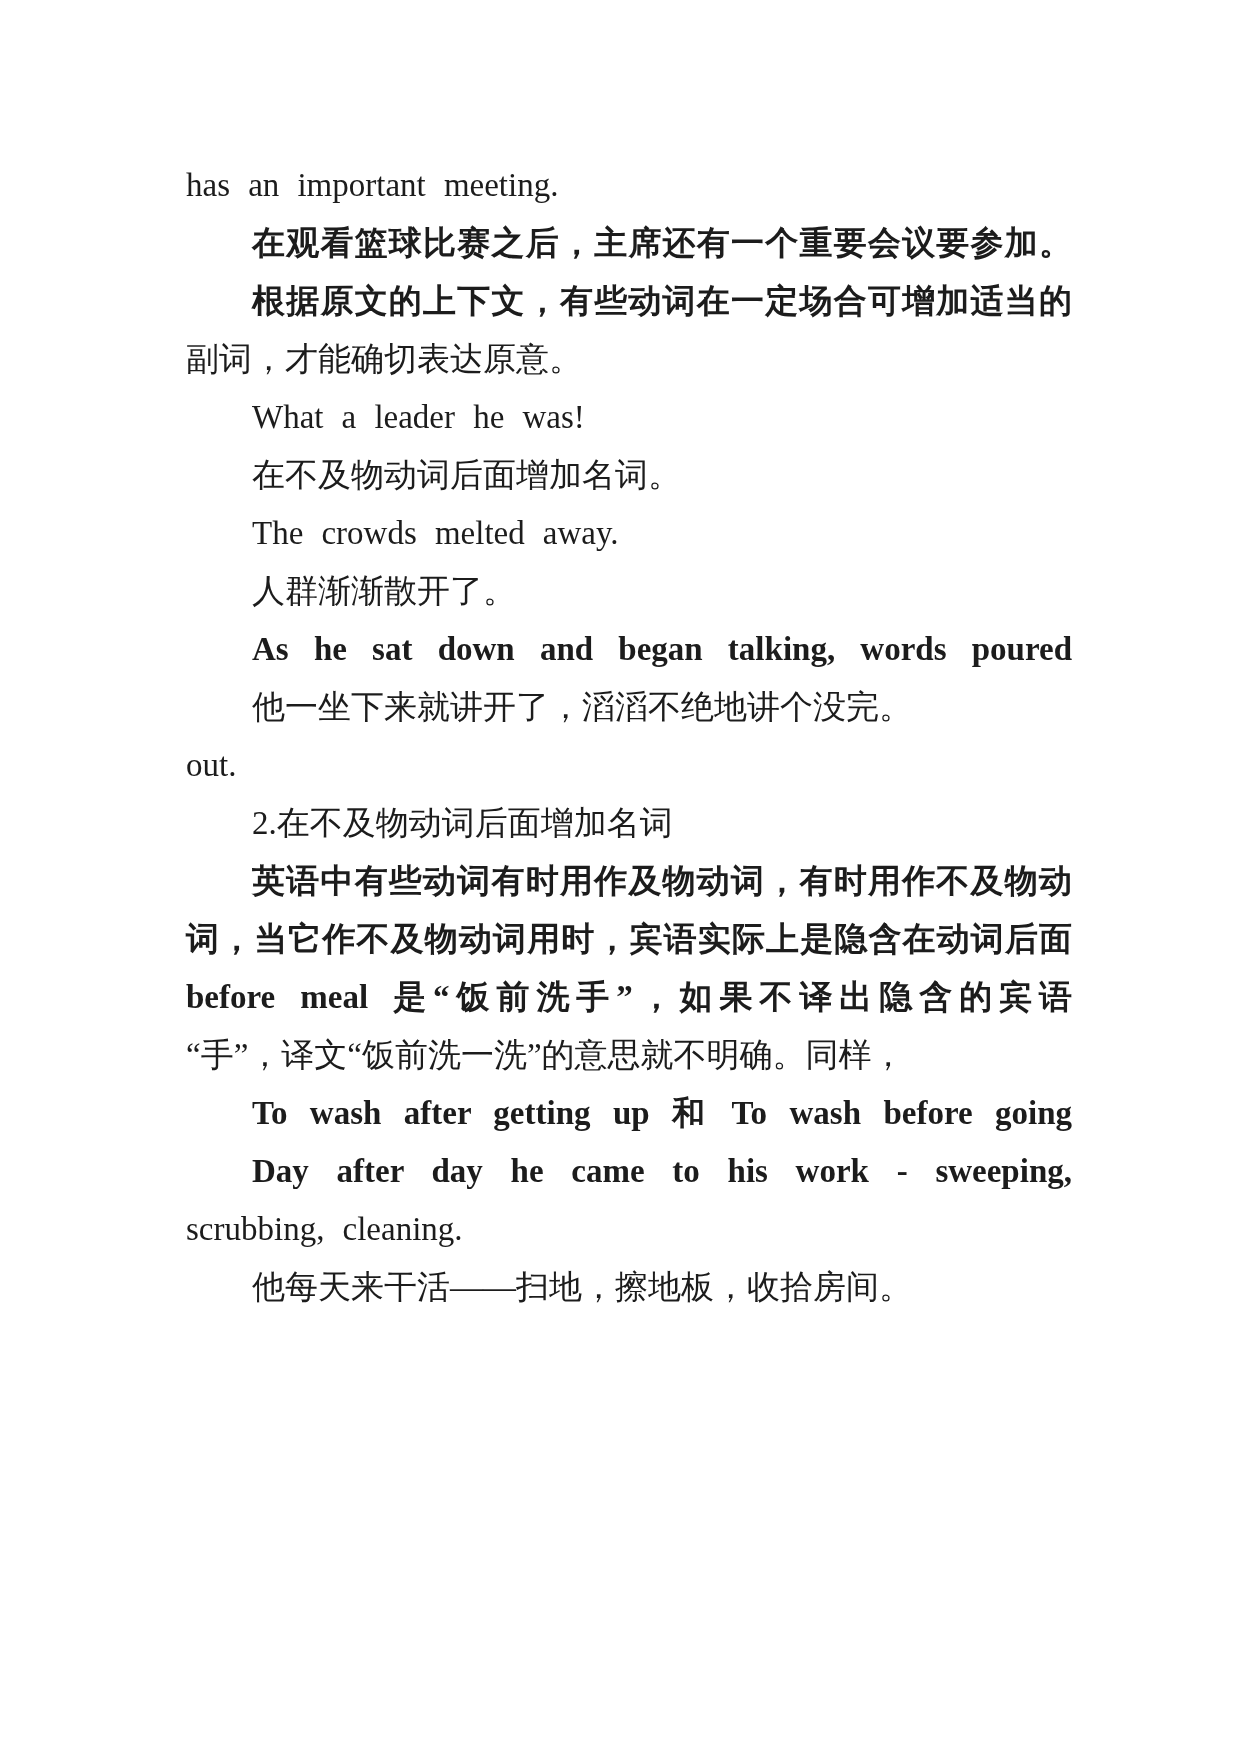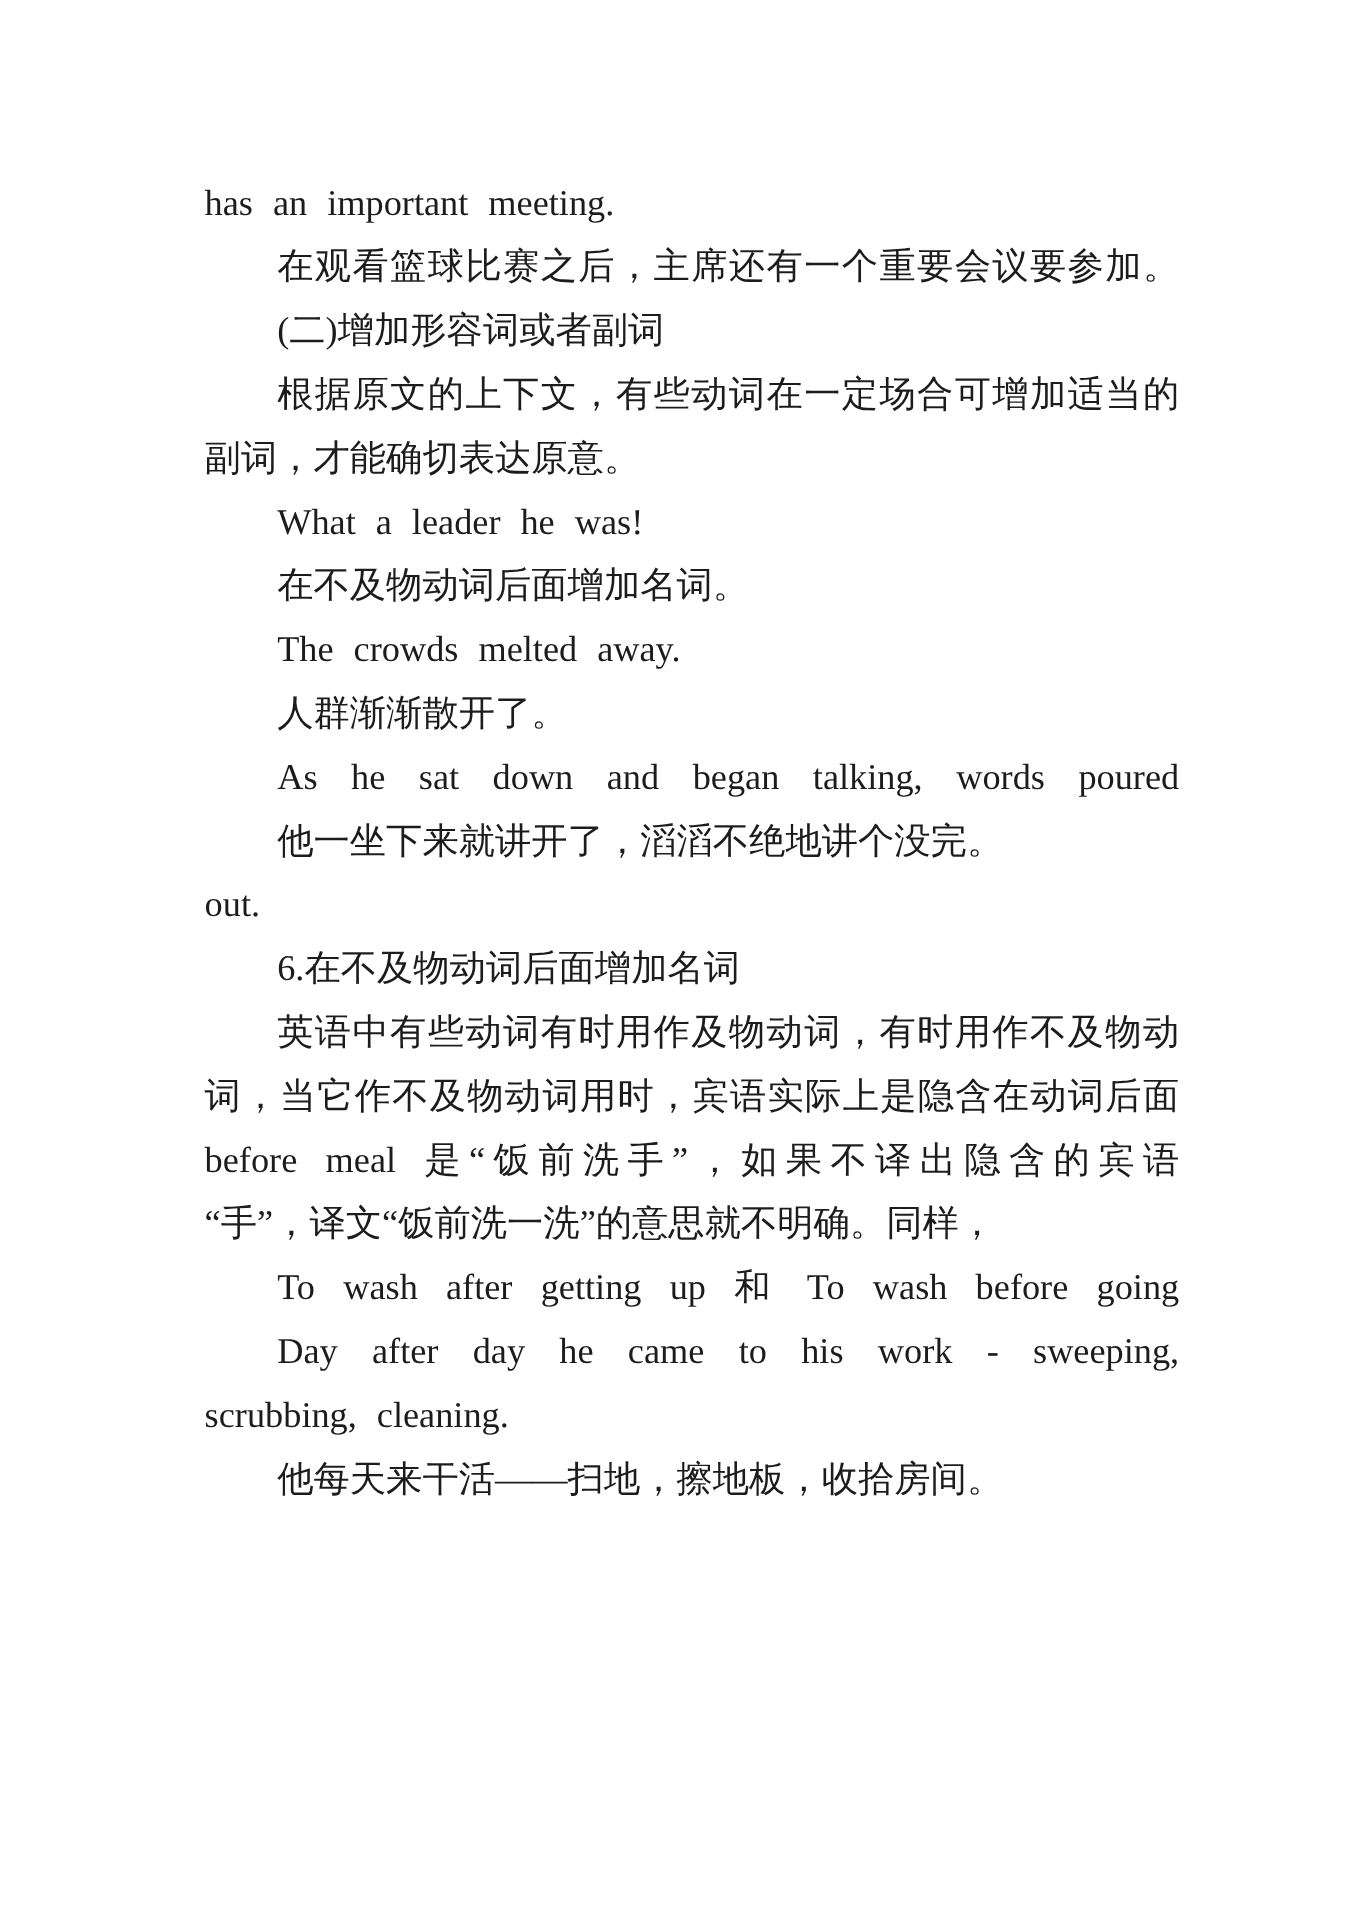--- a/index.html
+++ b/index.html
@@ -24,41 +24,41 @@
     line-height:58px;
     font-size:33px;
     color:#1c1c1c;
     word-spacing:0.30em;
     text-align:left;
   }
   .line.nowrapline{white-space:nowrap;}
   .line.fill{
     text-align:justify;
     text-align-last:justify;
+    font-weight:bold;
   }
   .line.indent{text-indent:66px;}
 </style>
 </head>
 <body>
 
 <div class="page">
   <div class="content" id="content">
       <p class="line nowrapline">has an important meeting.</p>
       <p class="line indent fill">在观看篮球比赛之后，主席还有一个重要会议要参加。</p>
-      <p class="line indent nowrapline">(二)增加形容词或者副词</p>
       <p class="line indent fill">根据原文的上下文，有些动词在一定场合可增加适当的</p>
       <p class="line nowrapline">副词，才能确切表达原意。</p>
       <p class="line indent nowrapline">What a leader he was!</p>
       <p class="line indent nowrapline">在不及物动词后面增加名词。</p>
       <p class="line indent nowrapline">The crowds melted away.</p>
       <p class="line indent nowrapline">人群渐渐散开了。</p>
       <p class="line indent fill">As he sat down and began talking, words poured</p>
       <p class="line indent nowrapline">他一坐下来就讲开了，滔滔不绝地讲个没完。</p>
       <p class="line nowrapline">out.</p>
-      <p class="line indent nowrapline">6.在不及物动词后面增加名词</p>
+      <p class="line indent nowrapline">2.在不及物动词后面增加名词</p>
       <p class="line indent fill">英语中有些动词有时用作及物动词，有时用作不及物动</p>
       <p class="line fill">词，当它作不及物动词用时，宾语实际上是隐含在动词后面</p>
       <p class="line fill">before meal 是“饭前洗手”，如果不译出隐含的宾语</p>
       <p class="line nowrapline">“手”，译文“饭前洗一洗”的意思就不明确。同样，</p>
       <p class="line indent fill">To wash after getting up 和 To wash before going</p>
       <p class="line indent fill">Day after day he came to his work - sweeping,</p>
       <p class="line nowrapline">scrubbing, cleaning.</p>
       <p class="line indent nowrapline">他每天来干活——扫地，擦地板，收拾房间。</p>
     </div>
 </div>

